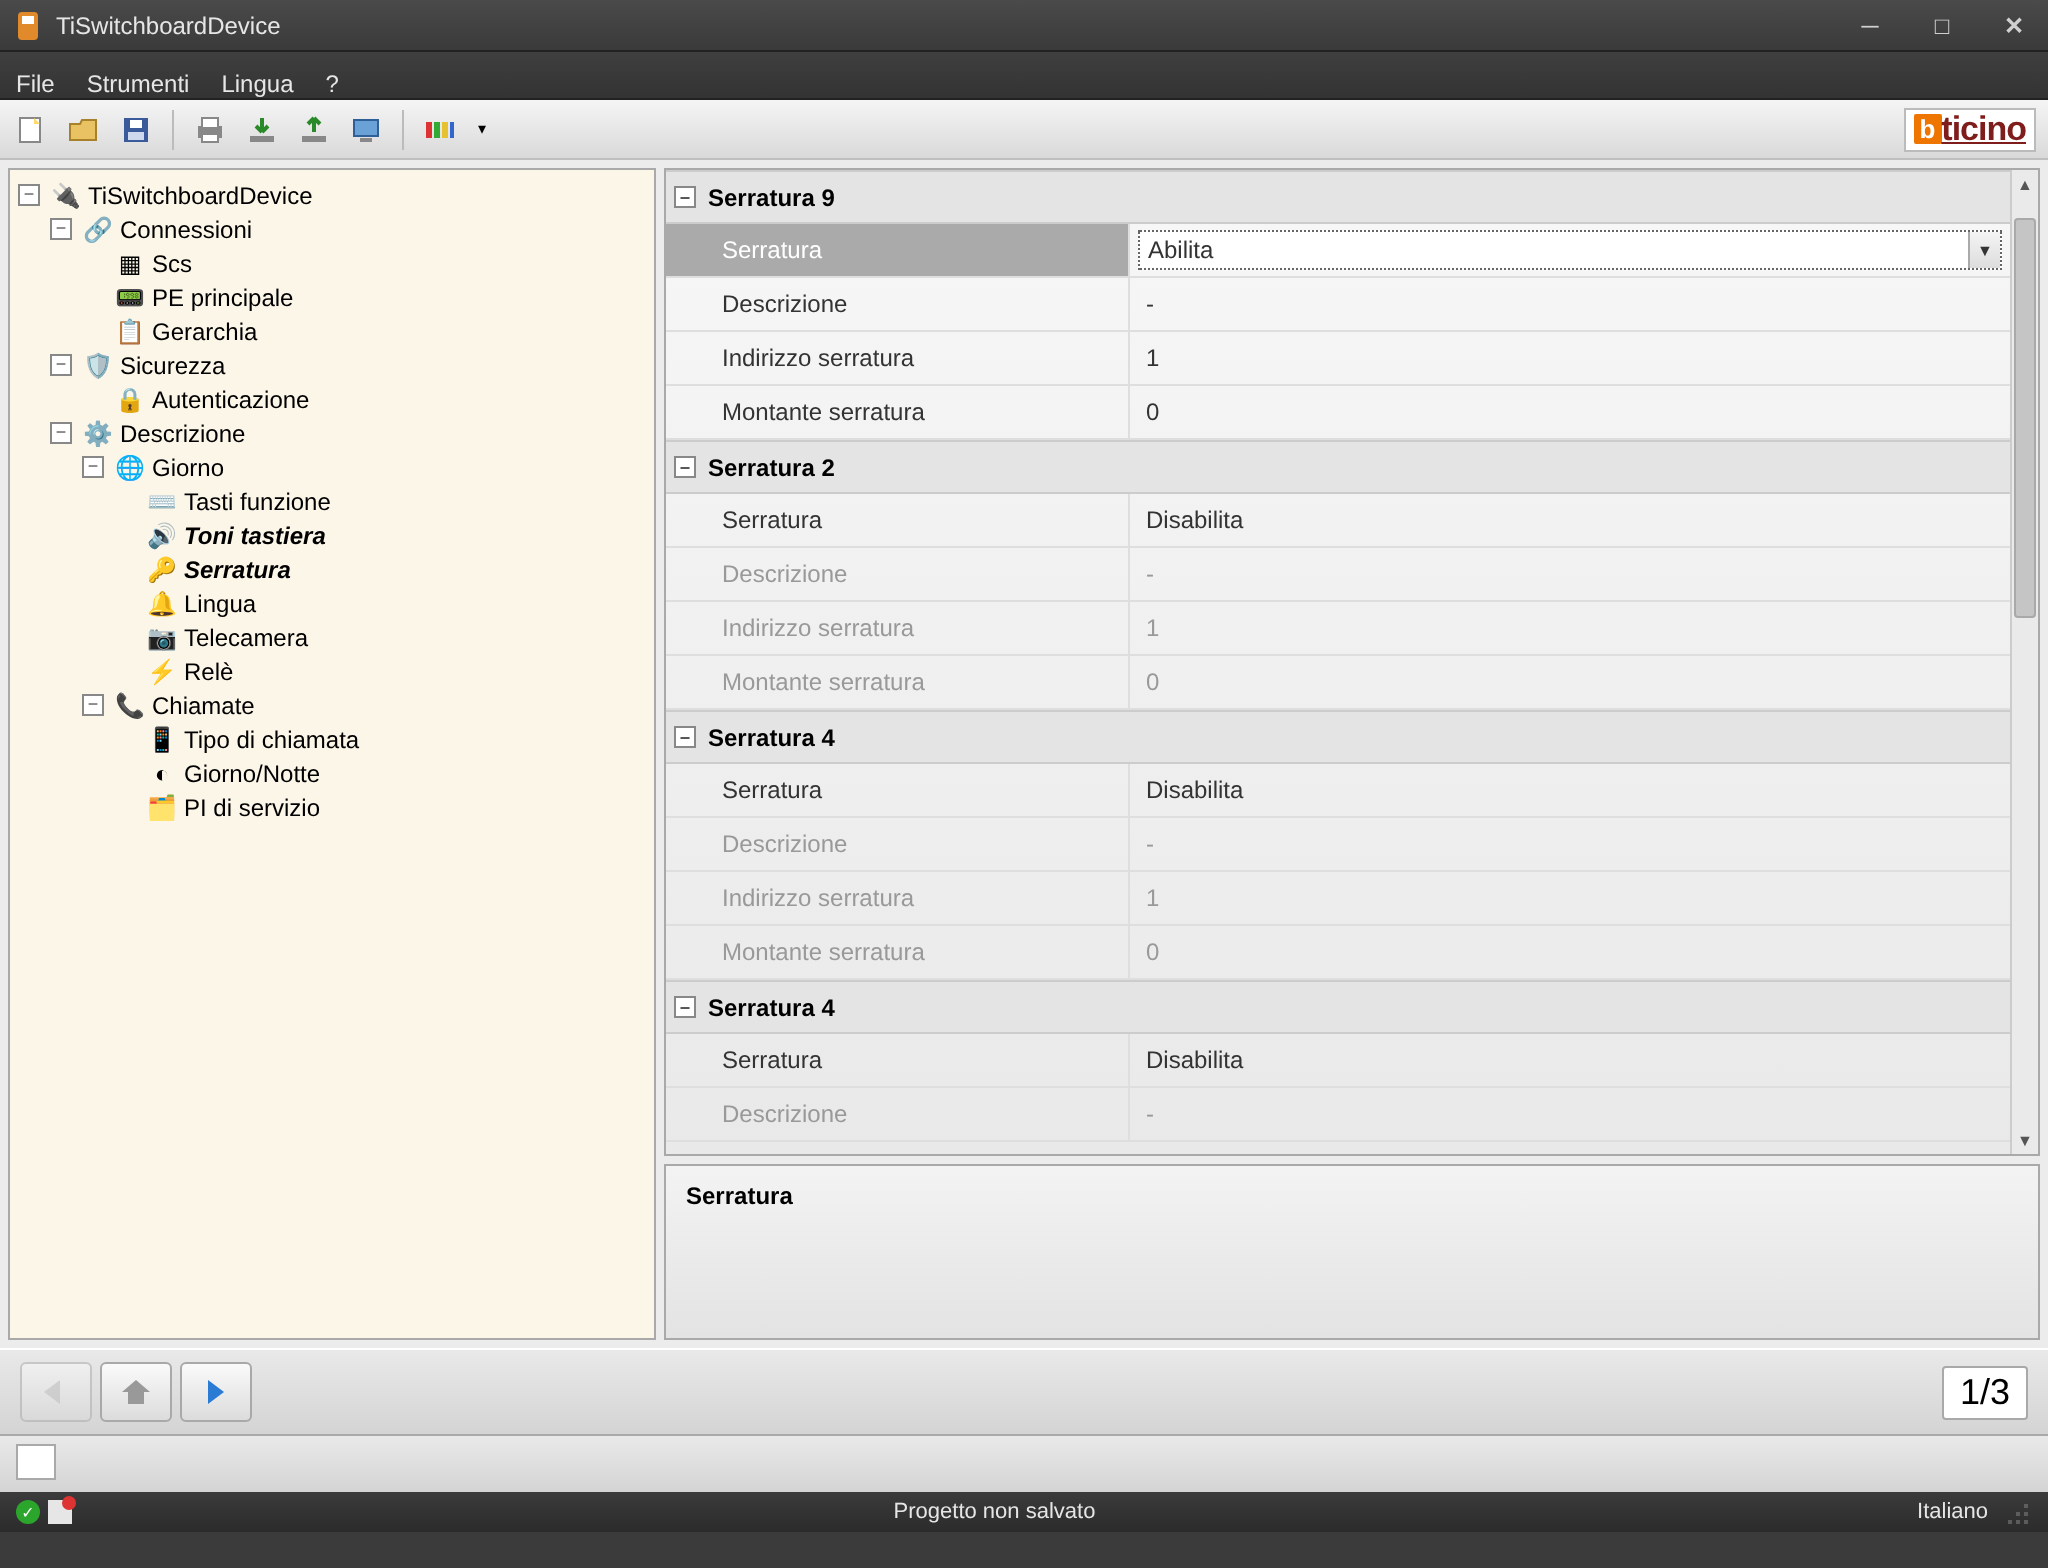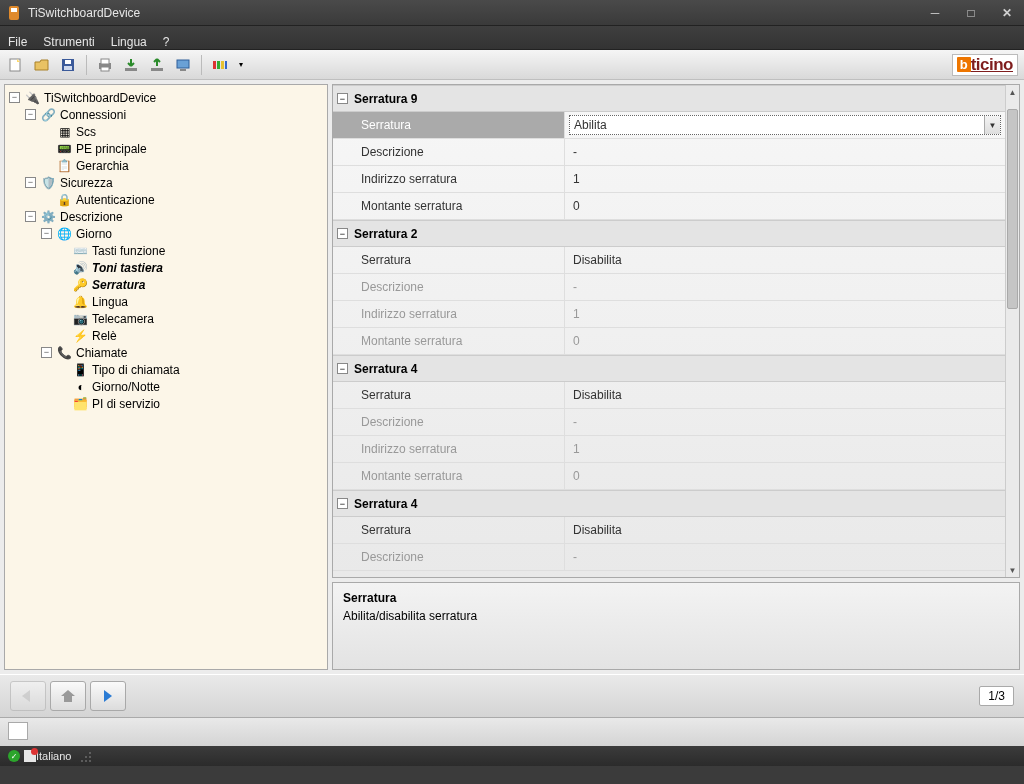--- a/index.html
+++ b/index.html
@@ -60,21 +60,21 @@
   .prop-value .combo { position: absolute; left: 4px; right: 4px; top: 3px; bottom: 3px; border: 1px dotted #666; background: #fff; display: flex; align-items: center; padding-left: 4px; text-align: right; }
   .prop-value .combo .drop { position: absolute; right: 0; top: 0; bottom: 0; width: 16px; background: linear-gradient(#f4f4f4,#ddd); border-left: 1px solid #aaa; display: flex; align-items: center; justify-content: center; font-size: 8px; }
 
   .help-panel { height: 88px; background: linear-gradient(#f3f3f3,#e3e3e3); border: 1px solid #a9a9a9; padding: 8px 10px; }
   .help-panel .h-title { font-weight: bold; margin-bottom: 4px; }
 
   
   .nav-bar { height: 44px; background: linear-gradient(#e9e9e9,#d4d4d4); border-top: 1px solid #fff; border-bottom: 1px solid #aaa; display: flex; align-items: center; padding: 0 10px; gap: 4px; }
   .nav-btn { width: 36px; height: 30px; background: linear-gradient(#fafafa,#dcdcdc); border: 1px solid #a9a9a9; border-radius: 3px; display: flex; align-items: center; justify-content: center; cursor: pointer; font-size: 16px; }
   .nav-btn.disabled { opacity: 0.5; cursor: default; }
-  .page-ind { margin-left: auto; background: #fff; border: 1px solid #a9a9a9; padding: 2px 8px; border-radius: 2px; font-size: 12px; }
+  .page-ind { margin-left: auto; background: #fff; border: 1px solid #a9a9a9; padding: 2px 8px; border-radius: 2px; font-size: 18px; }
 
   .spacer-row { height: 28px; background: linear-gradient(#e9e9e9,#d4d4d4); display:flex; align-items:flex-start; padding:4px 8px; }
   .small-box { width: 20px; height: 18px; background: #fff; border: 1px solid #a9a9a9; }
 
   
   .status-bar { height: 20px; background: linear-gradient(#3b3b3b,#2b2b2b); display: flex; align-items: center; color: #e6e6e6; padding: 0 8px; font-size: 11px; }
   .status-bar .s-icons { display: flex; gap: 4px; align-items: center; }
   .status-bar .s-center { flex: 1; text-align: center; }
   .grip { width: 14px; height: 14px; opacity: 0.5; }
   .ok-ico { width: 12px; height: 12px; border-radius: 50%; background: #2ca52c; display: inline-flex; align-items: center; justify-content: center; color: #fff; font-size: 8px; }
@@ -404,21 +404,20 @@
           </div>
         </div>
       <div class="vscroll">
         <div class="arrow up">▲</div>
         <div class="thumb"></div>
         <div class="arrow down">▼</div>
       </div>
     </div>
     <div class="help-panel">
       <div class="h-title">Serratura</div>
-      <div>Abilita/disabilita serratura</div>
     </div>
   </div>
 </div>
 
 <div class="nav-bar">
   <div class="nav-btn disabled">
       <svg width="20" height="16">
         <path d="M12 2 L4 8 L12 14 Z" fill="#bfbfbf"></path>
       </svg>
     </div>
@@ -437,17 +436,18 @@
 
 <div class="spacer-row">
   <div class="small-box"></div>
 </div>
 
 <div class="status-bar">
   <div class="s-icons">
     <span class="ok-ico">✓</span>
     <span class="pg-ico"></span>
   </div>
+  <div class="s-center">Progetto non salvato</div>
   <div>Italiano</div>
   <svg class="grip" style="margin-left:8px;">
       <path d="M2 12h2M6 12h2M10 12h2M6 8h2M10 8h2M10 4h2" stroke="#888" stroke-width="2"></path>
     </svg>
 </div>
 
 </body></html>

